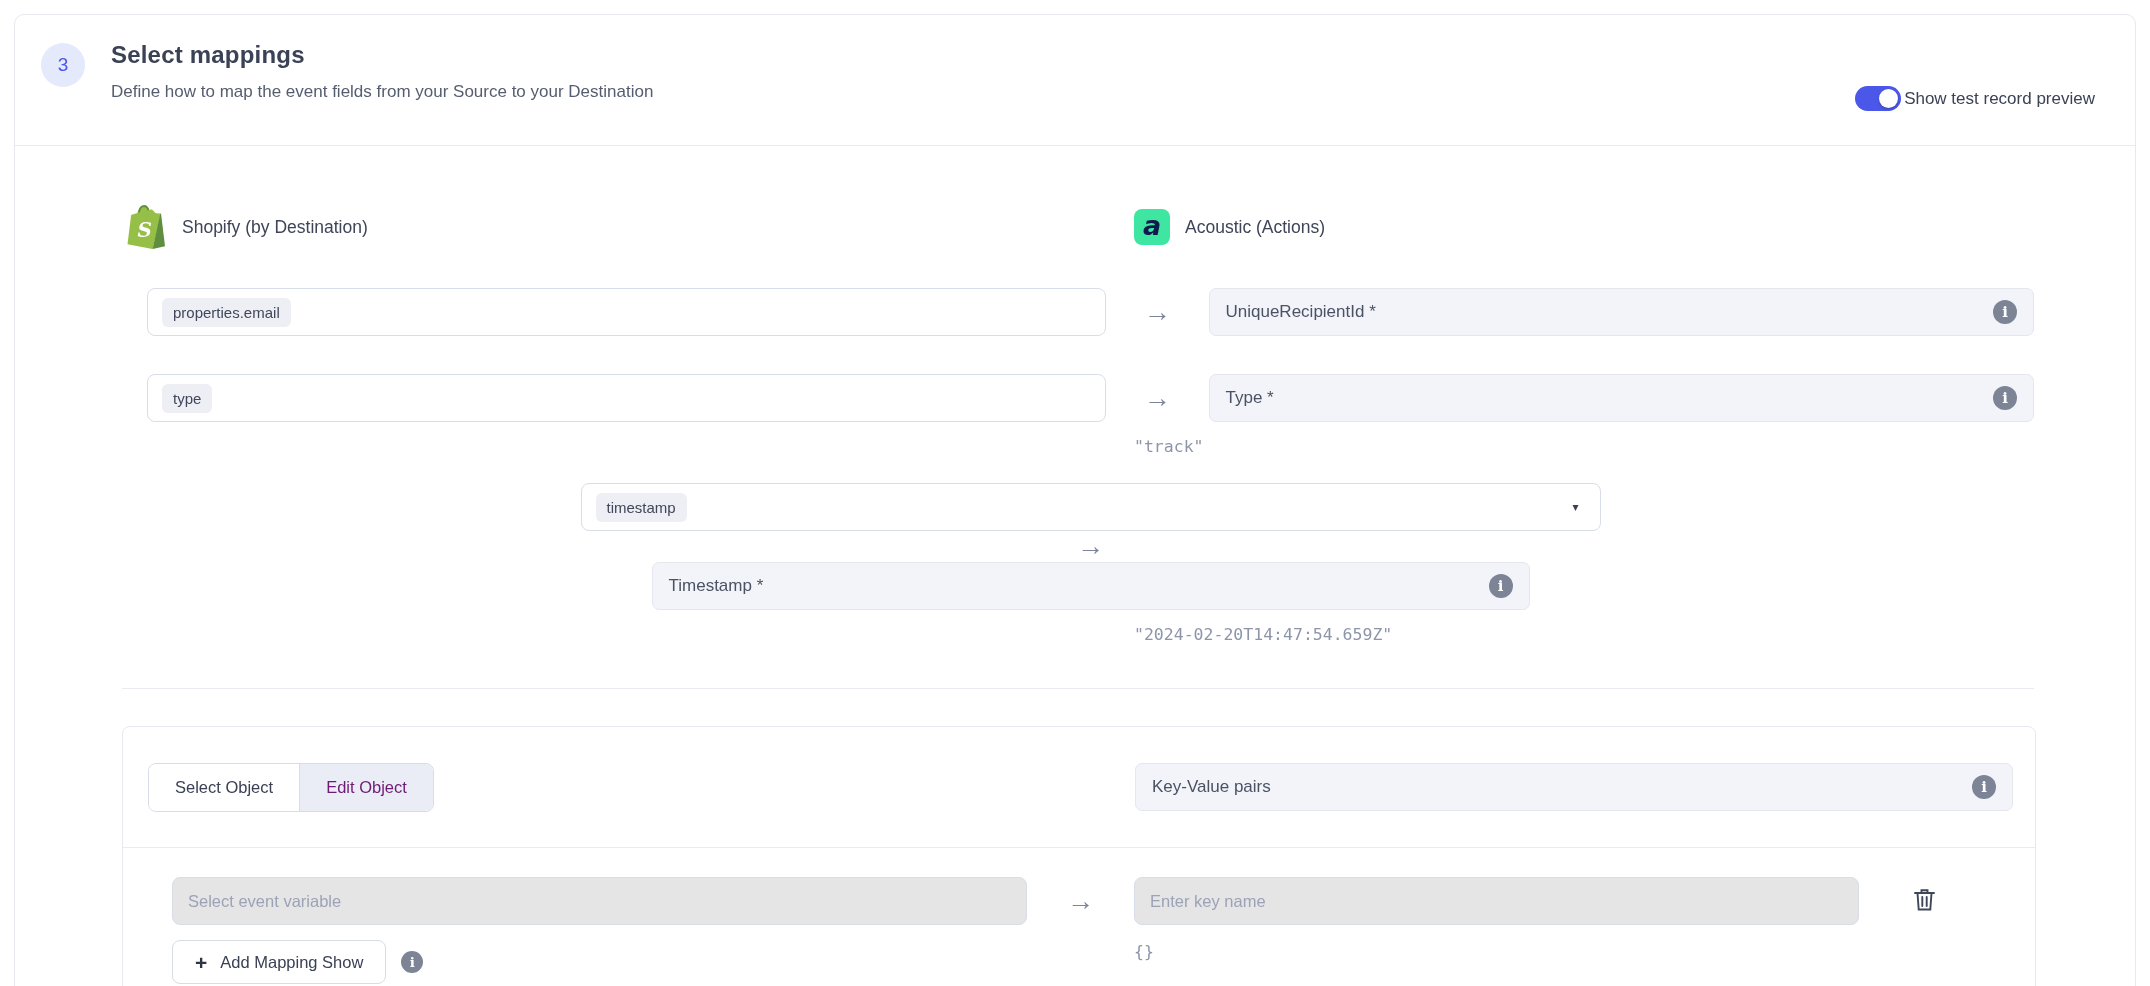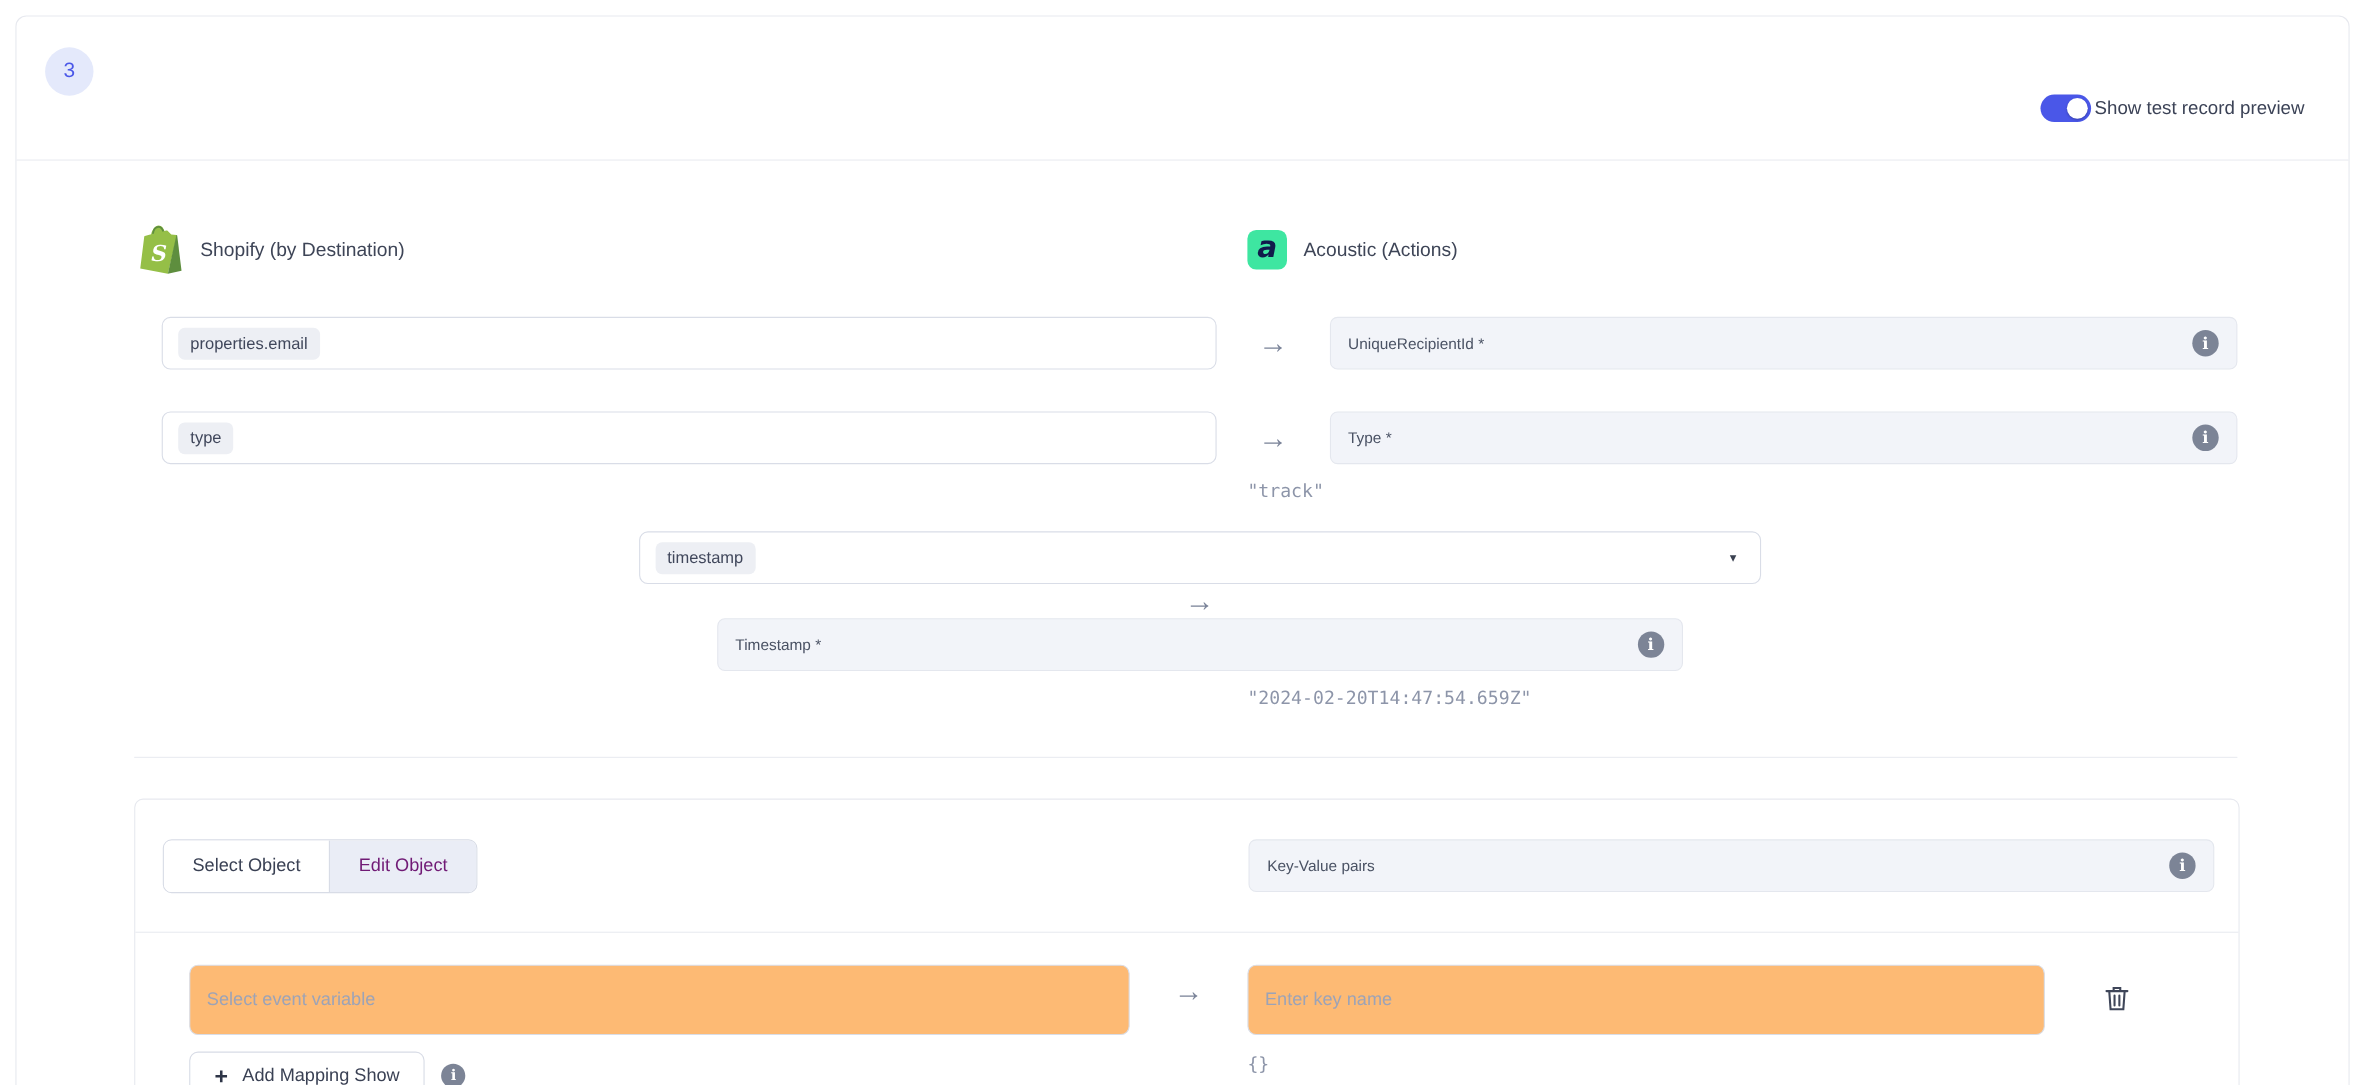--- a/index.html
+++ b/index.html
@@ -44,21 +44,21 @@
     color:#7B8499; font-size:27px; }
   .cell-r { width:878px; }
   .src-input { width:100%; height:48px; border:1px solid #D9DDE7; border-radius:8px;
     background:#fff; display:flex; align-items:center; padding:0 14px; }
   .chip { background:#EDEFF4; color:#40475B; font-size:15px; padding:7px 11px;
     border-radius:6px; line-height:1; }
   .caret { position:absolute; right:22px; top:50%; transform:translateY(-50%);
     color:#3A4150; font-size:12px; }
   .dst-field { width:100%; height:48px; background:#F2F4F9; border:1px solid #E4E7EE;
     border-radius:7px; display:flex; align-items:center; padding:0 16px; }
-  .dst-label { font-size:14px; color:#4A5264; }
+  .dst-label { font-size:17px; color:#4A5264; }
   .info-icon { margin-left:auto; width:24px; height:24px; border-radius:50%;
     background:#7C8496; color:#fff; display:flex; align-items:center;
     justify-content:center; font-family:"DejaVu Serif", serif; font-weight:bold;
     font-size:15px; flex:0 0 auto; }
   .preview-line { padding-left:1012px; margin-top:15px;
     font-family:"DejaVu Sans Mono", monospace; font-size:16.5px; color:#8D95A9; }
   .mt38 { margin-top:38px; } .mt44 { margin-top:27px;flex-direction:column; }
 
   .hdivider { border-top:1px solid #E9EBF1; margin-top:44px; }
 
@@ -72,23 +72,23 @@
     font-size:16.5px; color:#3A4154; background:#fff; border:none; cursor:pointer;
     font-family:"Liberation Sans", sans-serif; }
   .tab-btn.active { background:#EAEDF6; color:#701a75; border-left:1px solid #D8DCE6; }
   .obj-top .cell-r { margin-left:auto; }
   .obj-divider { border-top:1px solid #E9EBF1; }
   .obj-bottom { display:flex; align-items:flex-start; padding:29px 22px 30px 49px; }
   .ob-left { width:855px; }
   .ob-arrow { width:107px; display:flex; justify-content:center; color:#7B8499;
     font-size:27px; padding-top:9px; }
   .ob-right { flex:1; }
-  .text-input { width:100%; height:64px; border:1px solid #D9DDE7; border-radius:8px;
+  .text-input { width:100%; height:48px; border:1px solid #D9DDE7; border-radius:8px;
     font-size:16.5px; color:#3E4557; padding:0 15px; outline:none;
-    font-family:"Liberation Sans", sans-serif; background:#fdba74; }
+    font-family:"Liberation Sans", sans-serif; background:#e5e5e5; }
   .text-input::placeholder { color:#9CA3B7; }
   .key-row { display:flex; align-items:center; }
   .key-row .text-input { width:725px; }
   .trash-btn { margin-left:50px; background:none; border:none; cursor:pointer;
     padding:4px; }
   .add-row { display:flex; align-items:center; margin-top:15px; gap:15px; }
   .add-btn { height:44px; padding:0 22px; background:#fff; border:1px solid #D8DCE6;
     border-radius:8px; display:flex; align-items:center; gap:13px; font-size:16.5px;
     color:#3A4154; cursor:pointer; font-family:"Liberation Sans", sans-serif; }
   .add-btn .plus { font-size:21px; font-weight:bold; color:#2E3547; line-height:1; }
@@ -99,20 +99,24 @@
 </style>
 </head>
 <body>
 
 <div class="outer-card">
 
   <div class="card-header">
     <div class="step-badge">
       <span>3</span>
     </div>
+    <div class="header-text">
+      <div class="page-title">Select mappings</div>
+      <div class="page-subtitle">Define how to map the event fields from your Source to your Destination</div>
+    </div>
     <div class="toggle-wrap">
       <div class="toggle">
         <div class="knob"></div>
       </div>
       <span class="toggle-label">Show test record preview</span>
     </div>
   </div>
 
   <div class="content">
 

